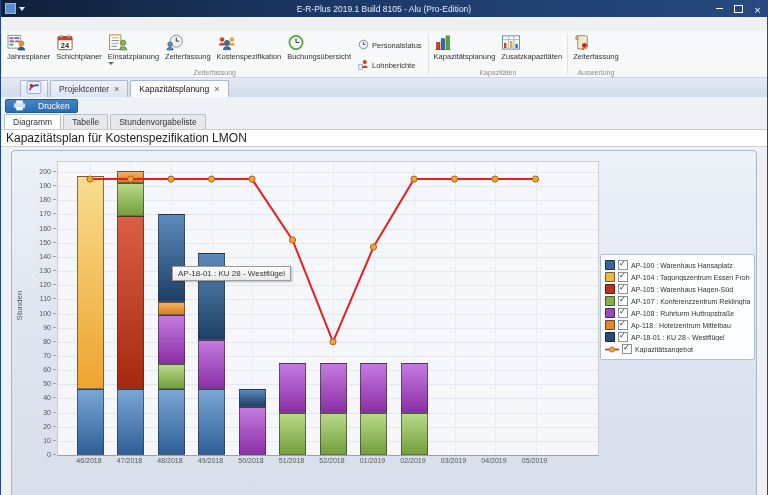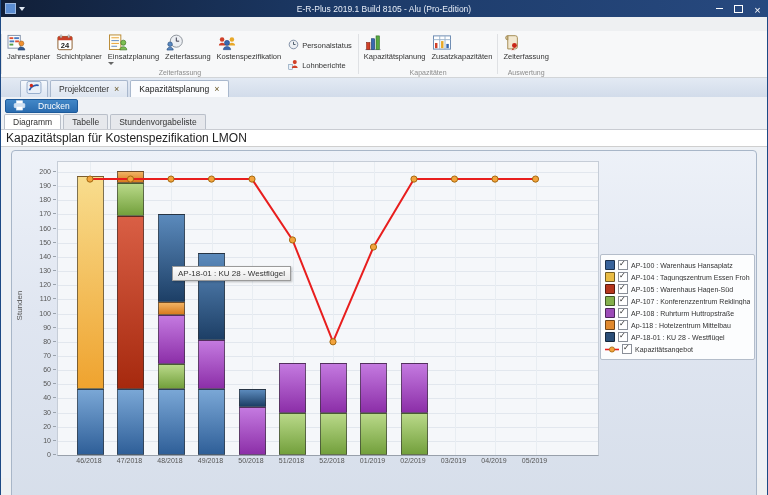--- a/index.html
+++ b/index.html
@@ -172,20 +172,30 @@
             <svg width="20" height="17" viewBox="0 0 20 18">
               <circle cx="4.8" cy="5.8" r="2.4" fill="#d04028"></circle>
               <path d="M1.4 12.2c0-4 6.8-4 6.8 0z" fill="#d04028"></path>
               <circle cx="15.2" cy="5.8" r="2.4" fill="#e8a828"></circle>
               <path d="M11.8 12.2c0-4 6.8-4 6.8 0z" fill="#e8a828"></path>
               <circle cx="10" cy="9.4" r="2.7" fill="#3868b0" stroke="#1c3c70" stroke-width="0.5"></circle>
               <path d="M6.1 16.6c0-4.6 7.8-4.6 7.8 0z" fill="#3868b0" stroke="#1c3c70" stroke-width="0.5"></path>
             </svg>
           </span>
           <span class="lbl">Kostenspezifikation</span>
+        </div>
+        <div class="rbtn">
+          <span>
+            <svg width="18" height="17" viewBox="0 0 18 18">
+              <circle cx="9" cy="9" r="7" fill="#f0f6ee" stroke="#58a048" stroke-width="1.8"></circle>
+              <line x1="9" y1="9" x2="9" y2="4.6" stroke="#335" stroke-width="1.1"></line>
+              <line x1="9" y1="9" x2="12.4" y2="9" stroke="#335" stroke-width="1.1"></line>
+            </svg>
+          </span>
+          <span class="lbl">Buchungsübersicht</span>
         </div>
         <div class="smallcol">
           <div class="sbtn">
             <span><svg width="11" height="11" viewBox="0 0 12 12">
                 <circle cx="6" cy="6" r="4.7" fill="#eceff3" stroke="#7888a0"></circle>
                 <line x1="6" y1="6" x2="6" y2="3.1" stroke="#345" stroke-width="0.9"></line>
                 <line x1="6" y1="6" x2="8.2" y2="6" stroke="#345" stroke-width="0.9"></line>
               </svg></span>
             <span class="lbl">Personalstatus</span>
           </div>

